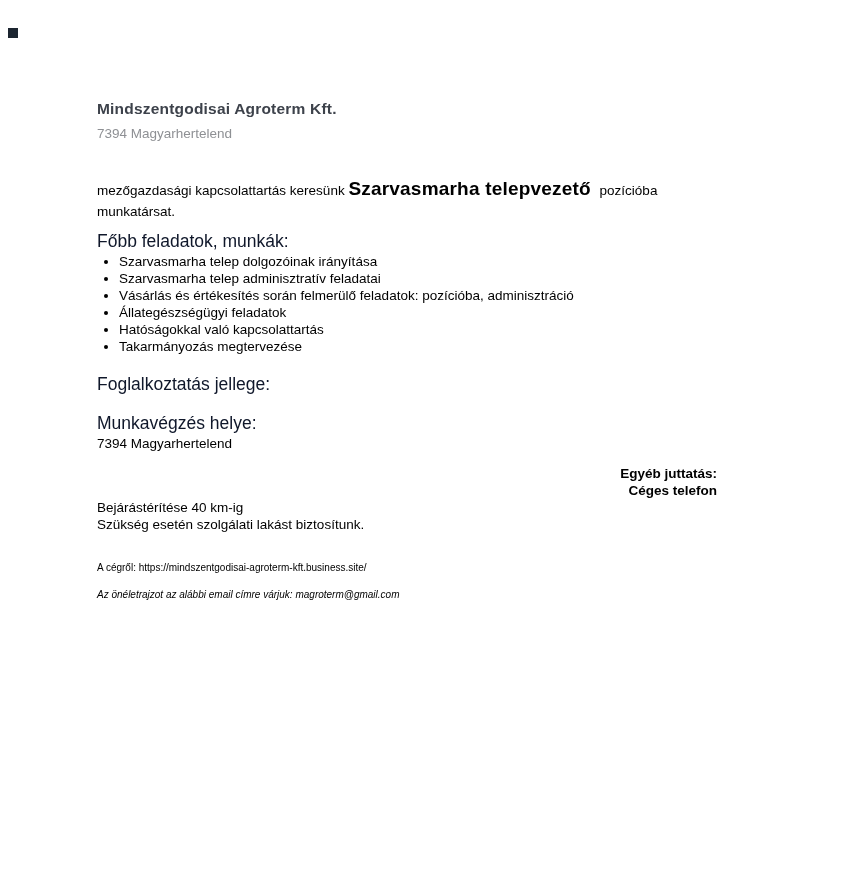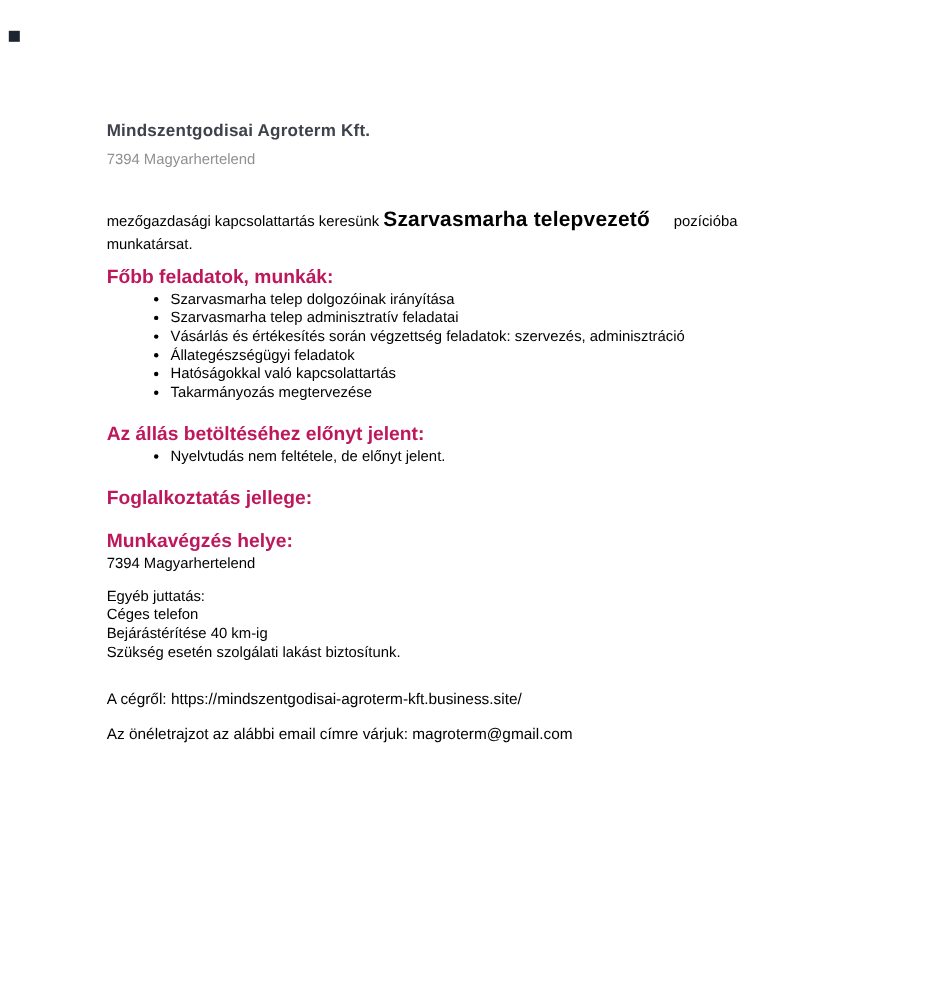--- a/index.html
+++ b/index.html
@@ -16,21 +16,21 @@
     position: absolute;
     left: 8px;
     top: 28px;
     width: 10px;
     height: 10px;
     background: #1c2530;
   }
   .content {
     position: absolute;
     left: 97px;
-    top: 111px;
+    top: 100px;
     width: 620px;
   }
   h1.company {
     margin: 0;
     font-size: 15.5px;
     line-height: 18px;
     font-weight: 700;
     color: #3d424b;
     letter-spacing: 0.2px;
   }
@@ -43,60 +43,60 @@
   .intro {
     margin: 15px 0 0 0;
     font-size: 13.5px;
     line-height: 21px;
   }
   .position {
     font-size: 19px;
     font-weight: 700;
     letter-spacing: 0.2px;
   }
-  .pos-after { margin-left: 18px; }
+  .pos-after { margin-left: 5px; }
   h2.section-heading {
     margin: 19px 0 2px 0;
     font-size: 17.5px;
     line-height: 20px;
-    font-weight: 700;
-    color: #be185d;
+    font-weight: 400;
+    color: #0f172a;
   }
   h2.first-heading { margin-top: 9px; }
   ul.bullets {
     margin: 0;
     padding: 0 0 0 22px;
     list-style: disc;
   }
   ul.bullets li {
     font-size: 13.5px;
     line-height: 17px;
-    margin-left: 36px;
   }
   .plain-line {
     margin: 0;
     font-size: 13.5px;
     line-height: 17px;
   }
   .benefits {
     margin-top: 13px;
     font-size: 13.5px;
     line-height: 17px;
   }
-  .bold-line { font-weight: 400; }
+  .bold-line { font-weight: 700; text-align: right; }
   .about-line {
     margin-top: 26px;
-    font-size: 14px;
+    font-size: 10px;
     line-height: 17px;
   }
   .apply-heading { margin-top: 18px; }
   .apply-text {
     margin: 1px 0 0 0;
-    font-size: 14px;
+    font-size: 10px;
     line-height: 18px;
+    font-style: italic;
   }
 </style>
 </head>
 <body>
 
 <div class="page">
 
   <div class="marker"></div>
 
   <div class="content">
@@ -110,34 +110,28 @@
       <span class="position">Szarvasmarha telepvezető</span>
       <span class="pos-after">pozícióba</span><br>
       <span>munkatársat.</span>
     </p>
 
     <section>
       <h2 class="section-heading first-heading">Főbb feladatok, munkák:</h2>
       <ul class="bullets">
         <li>Szarvasmarha telep dolgozóinak irányítása</li>
         <li>Szarvasmarha telep adminisztratív feladatai</li>
-        <li>Vásárlás és értékesítés során végzettség feladatok: szervezés, adminisztráció</li>
+        <li>Vásárlás és értékesítés során felmerülő feladatok: pozícióba, adminisztráció</li>
         <li>Állategészségügyi feladatok</li>
         <li>Hatóságokkal való kapcsolattartás</li>
         <li>Takarmányozás megtervezése</li>
       </ul>
     </section>
 
 
-    <section>
-      <h2 class="section-heading">Az állás betöltéséhez előnyt jelent:</h2>
-      <ul class="bullets">
-        <li>Nyelvtudás nem feltétele, de előnyt jelent.</li>
-      </ul>
-    </section>
 
 
     <section>
       <h2 class="section-heading">Foglalkoztatás jellege:</h2>
     </section>
 
     <section>
       <h2 class="section-heading">Munkavégzés helye:</h2>
       <p class="plain-line">7394 Magyarhertelend</p>
     </section>

